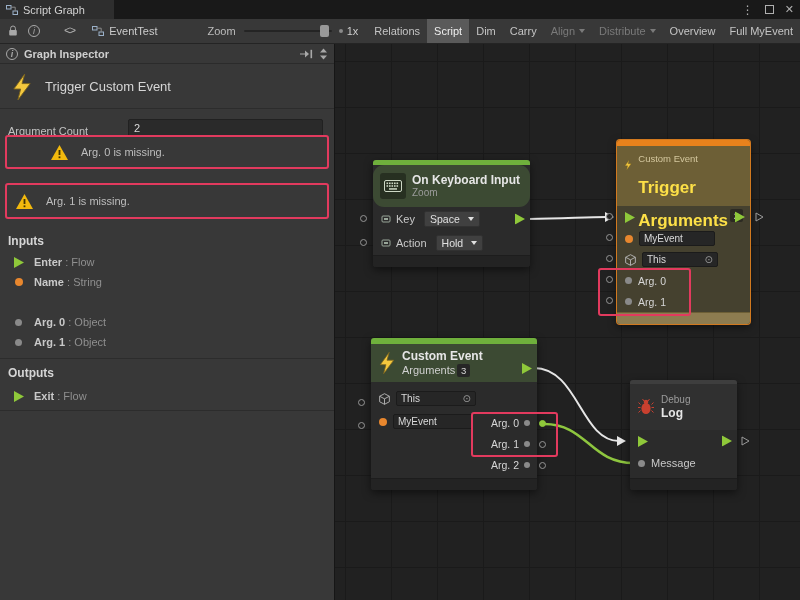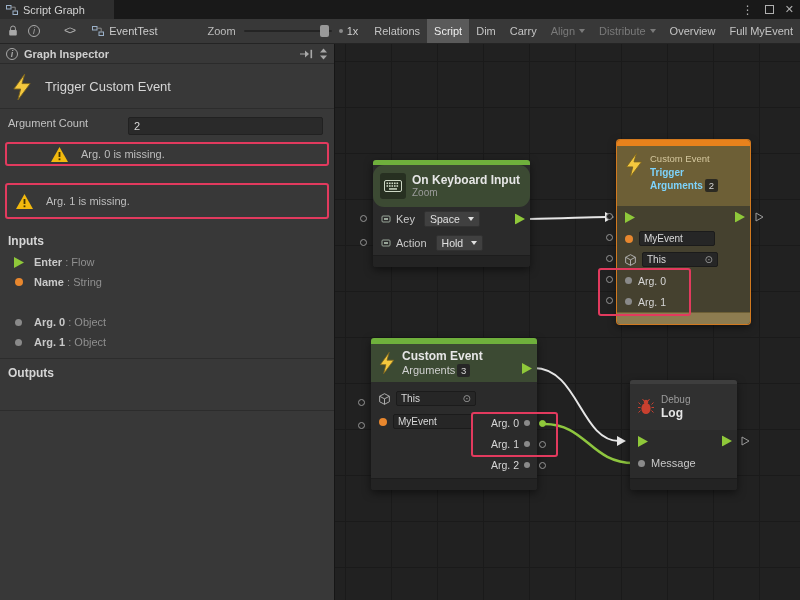--- a/index.html
+++ b/index.html
@@ -37,27 +37,27 @@
               border-top:4px solid currentColor;margin-left:4px;}
   
   .inspector{position:absolute;left:0;top:44px;width:335px;bottom:0;background:#383838;
              border-right:1px solid #161616;font-size:11px;}
   .insp-header{position:absolute;top:0;left:0;right:0;height:20px;display:flex;align-items:center;
                gap:6px;padding:0 6px;border-bottom:1px solid #2b2b2b;font-weight:bold;color:#cfcfcf;}
   .insp-header .spacer{flex:1;}
   .insp-title{position:absolute;top:21px;left:0;right:0;height:44px;display:flex;align-items:center;
               gap:11px;padding:0 10px;border-bottom:1px solid #2c2c2c;}
   .insp-title .t{font-size:13px;color:#d6d6d6;}
-  .arg-row{position:absolute;top:73px;left:8px;right:11px;height:20px;display:flex;align-items:flex-start;}
+  .arg-row{position:absolute;top:73px;left:8px;right:11px;height:20px;display:flex;align-items:flex-end;}
   .arg-row label{width:120px;color:#c2c2c2;}
   .arg-row input{flex:1;height:18px;background:#2a2a2a;border:1px solid #212121;border-radius:2px;
                  color:#d8d8d8;font-size:11px;padding:0 5px;font-family:inherit;}
   .warn-box{position:absolute;left:5px;right:5px;border:2px solid #e23a5e;border-radius:3px;
             display:flex;align-items:center;gap:13px;padding-left:9px;color:#bdbdbd;}
-  .warn-1{top:98px;height:24px;padding-left:44px;}
+  .warn-1{top:91px;height:34px;padding-left:44px;}
   .warn-2{top:139px;height:36px;}
   .sec-h{position:absolute;left:8px;font-size:12px;font-weight:bold;color:#d6d6d6;}
   .pin-row{position:absolute;left:12px;right:6px;height:20px;display:flex;align-items:center;gap:9px;}
   .pin-row .ic{width:13px;display:flex;justify-content:center;flex:none;}
   .pin-name{font-weight:bold;color:#c9c9c9;}
   .pin-type{color:#8f8f8f;}
   .divider{position:absolute;left:0;right:0;height:1px;background:#2c2c2c;}
   
   .graph{position:absolute;left:335px;top:44px;width:465px;height:556px;background:#212121;overflow:hidden;
          background-image:linear-gradient(to right,#1a1a1a 1px,transparent 1px),
@@ -79,21 +79,21 @@
   .kb-row{height:24px;display:flex;align-items:center;gap:5px;padding:0 8px;position:relative;}
   .row-label{color:#c9c9c9;font-size:11px;}
   .dropdown{background:#404040;border:1px solid #313131;border-radius:2px;height:16px;display:flex;
             align-items:center;gap:4px;padding:0 5px;font-size:10.5px;color:#e0e0e0;margin-left:4px;}
   .flow-out{position:absolute;right:5px;top:50%;transform:translateY(-50%);display:flex;}
   .node-footer{position:absolute;left:0;right:0;bottom:0;height:12px;background:#232323;border-top:1px solid #1d1d1d;}
   
   .trigger{background:#45412f;box-shadow:0 0 0 1px #d2791f,0 3px 9px rgba(0,0,0,0.5);}
   .trigger .node-header{background:#6d5f36;height:60px;align-items:flex-start;padding-top:7px;}
   .kicker{font-size:9.5px;color:#d4c79e;line-height:1.35;}
-  .t1{font-size:10px;font-weight:bold;color:#7dd3fc;line-height:1.3;}
+  .t1{font-size:17px;font-weight:bold;color:#fde047;line-height:1.3;margin-top:11px;}
   .t2row{display:flex;align-items:center;gap:2px;}
   .badge{min-width:13px;height:13px;background:#2c2a22;border-radius:2px;color:#d8d8d8;font-size:9.5px;
          display:flex;align-items:center;justify-content:center;padding:0 2px;}
   .trig-row{height:21px;display:flex;align-items:center;gap:6px;padding:0 8px;position:relative;}
   .trig-flow{height:22px;}
   .trigger .node-footer{background:#8d7c50;border-top:1px solid #6d5f36;}
   .field{background:#262626;border:1px solid #1b1b1b;border-radius:2px;height:15px;display:flex;
          align-items:center;font-size:10px;color:#dadada;padding:0 4px;}
   .field .picker{margin-left:auto;color:#9a9a9a;font-size:10px;line-height:1;}
   .dot{border-radius:50%;flex:none;}
@@ -253,20 +253,28 @@
     </div>
     <div class="pin-row" style="top:288px">
       <span class="ic">
           <span class="dot gray"></span>
         </span>
       <span><span class="pin-name">Arg. 1</span><span class="pin-type"> : </span><span class="pin-type">Object</span></span>
     </div>
 
     <div class="divider" style="top:314px"></div>
     <div class="sec-h" style="top:322px">Outputs</div>
+    <div class="pin-row" style="top:342px">
+      <span class="ic">
+          <svg width="10" height="11" viewBox="0 0 10 11">
+            <polygon points="0,0 10,5.5 0,11" fill="#8fc83a"></polygon>
+          </svg>
+        </span>
+      <span><span class="pin-name">Exit</span><span class="pin-type"> : </span><span class="pin-type">Flow</span></span>
+    </div>
     <div class="divider" style="top:366px"></div>
   </div>
 
   <div class="graph">
 
     <svg class="wires" width="465" height="556">
       <path d="M193 175 C 228 175, 248 173, 272 173" stroke="#e6e6e6" stroke-width="2" fill="none"></path>
       <polygon points="270,168 279,173 270,178" fill="#e6e6e6"></polygon>
       <path d="M199 324 C 243 324, 246 397, 284 397" stroke="#e6e6e6" stroke-width="2" fill="none"></path>
       <polygon points="282,392 291,397 282,402" fill="#e6e6e6"></polygon>

